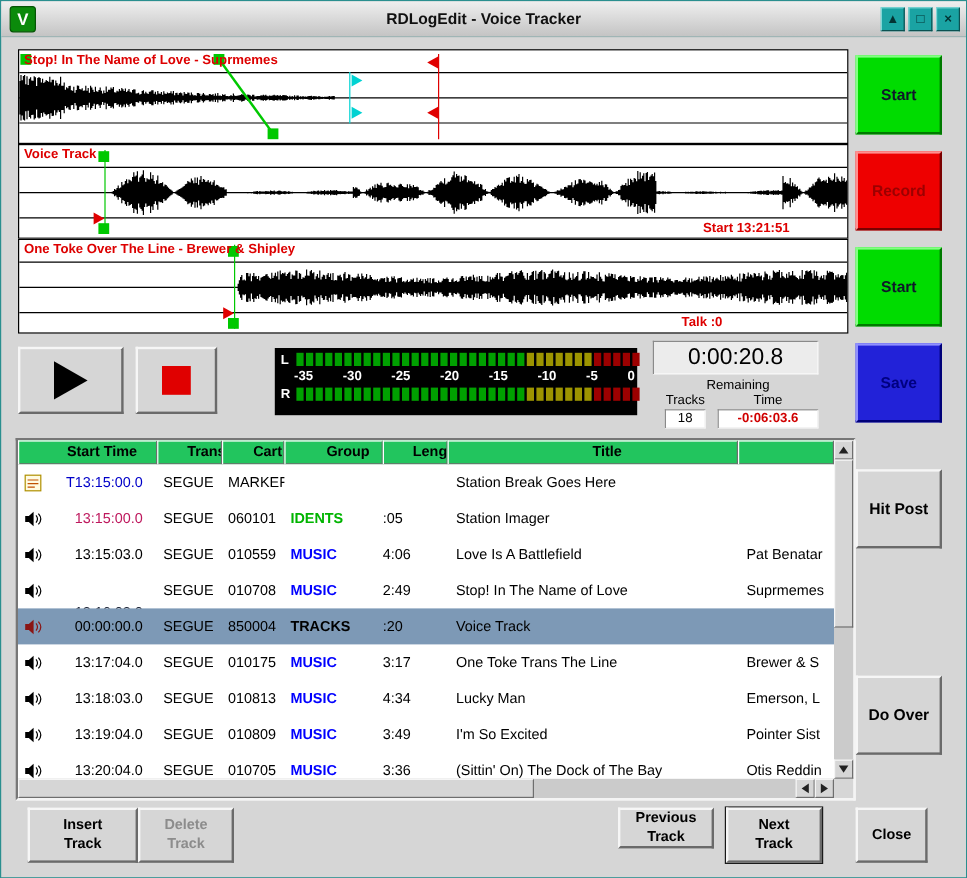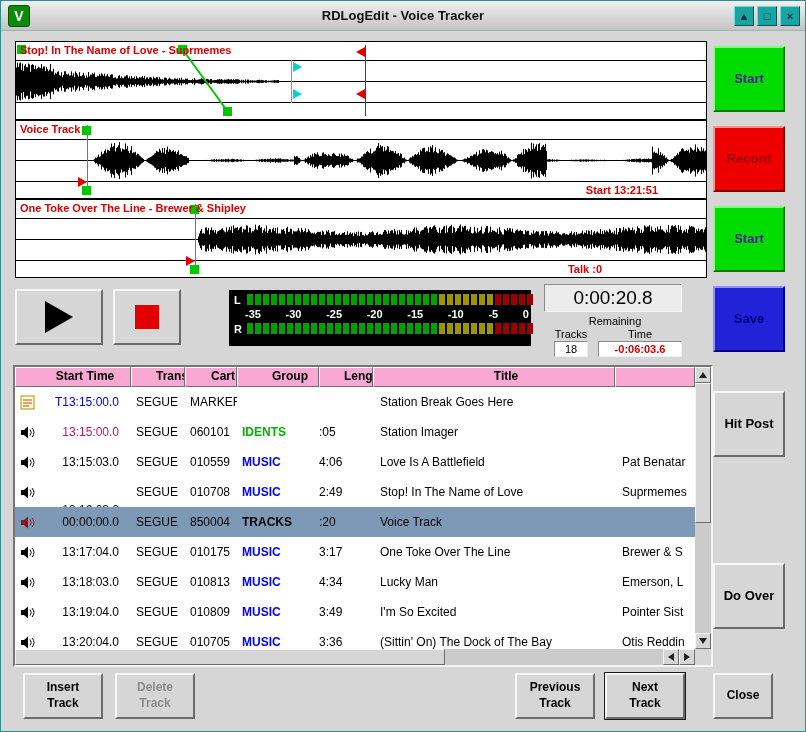--- a/index.html
+++ b/index.html
@@ -68,21 +68,21 @@
   .rem-box { background:#fff; border:1px solid; border-color:#8a8a8a #f0f0f0 #f0f0f0 #8a8a8a;
              height:16px; font-size:11px; line-height:14px; text-align:center; margin-top:1px; }
   .rem-box.tracks-v { width:34px; }
   .rem-box.time-v { width:84px; color:#d00000; font-weight:bold; }
 
   
   .logframe { position:absolute; left:12px; top:364px; width:700px; height:302px;
               border:2px solid; border-color:#777 #f4f4f4 #f4f4f4 #777; background:#fff; }
   .loghead { position:absolute; left:0; top:0; width:680px; height:20px; display:grid;
              grid-template-columns:116px 54px 52px 82px 54px 242px 1fr; }
-  .hcell { background:#f9a8d4; border:1px solid; border-color:#fff #6e6e6e #6e6e6e #fff;
+  .hcell { background:#22c55e; border:1px solid; border-color:#fff #6e6e6e #6e6e6e #fff;
            font-size:12px; font-weight:bold; text-align:center; line-height:17px; overflow:hidden;padding-left:24px; }
   .logbody { position:absolute; left:0; top:20px; width:680px; height:262px; overflow:hidden; background:#fff; }
   .trow { height:30px; display:grid; grid-template-columns:116px 54px 52px 82px 54px 242px 1fr;
           align-items:center; font-size:12px; color:#000; }
   .trow.sel { background:#7d99b6; }
   .c { overflow:hidden; white-space:nowrap; }
   .c-first { display:flex; align-items:center; height:100%; }
   .c-first .icon { margin-left:5px; flex:0 0 16px; width:16px; display:flex; }
   .c-first .ttext { flex:1; text-align:right; padding-right:12px; }
   .c-pad { padding-left:5px; }
@@ -100,27 +100,27 @@
              border-color:#f5f5f5 #6e6e6e #6e6e6e #f5f5f5; }
   .arr-u { width:0;height:0;border-left:4px solid transparent;border-right:4px solid transparent;border-bottom:6px solid #222; }
   .arr-d { width:0;height:0;border-left:4px solid transparent;border-right:4px solid transparent;border-top:6px solid #222; }
   .arr-l { width:0;height:0;border-top:4px solid transparent;border-bottom:4px solid transparent;border-right:6px solid #222; }
   .arr-r { width:0;height:0;border-top:4px solid transparent;border-bottom:4px solid transparent;border-left:6px solid #222; }
 
   
   .side { left:712px; width:72px; height:66px; font-size:13px; }
   #btn-start1 { top:45px; } #btn-record { top:125px; } #btn-start2 { top:205px; }
   #btn-save { top:285px; } #btn-hitpost { top:390px; } #btn-doover { top:562px; }
-  .greenb { background:#00dc00; border-color:#84ff84 #007a00 #007a00 #84ff84; color:#4c1d95; }
+  .greenb { background:#00dc00; border-color:#84ff84 #007a00 #007a00 #84ff84; color:#0f172a; }
   .redbtn { background:#ee0000; border-color:#ff9090 #7a0000 #7a0000 #ff9090; color:#9c0000; }
   .blueb  { background:#2222d8; border-color:#9090ff #000078 #000078 #9090ff; color:#000080; }
 
-  #btn-insert { left:22px;  top:672px; width:80px; height:46px; }
+  #btn-insert { left:22px;  top:672px; width:92px; height:46px; }
   #btn-delete { left:114px; top:672px; width:80px; height:46px; color:#8c8c8c; }
-  #btn-prev   { left:514px; top:672px; width:80px; height:46px; }
+  #btn-prev   { left:514px; top:672px; width:80px; height:34px; }
   #btn-next   { left:604px; top:672px; width:80px; height:46px; box-shadow:0 0 0 1px #1a1a1a; }
   #btn-close  { left:712px; top:672px; width:60px; height:46px; }
 </style>
 </head>
 <body>
 
 <div class="window">
 
   <div class="titlebar">
     <div class="app-icon">V</div>
@@ -404,21 +404,21 @@
                 <polygon points="1,5 4,5 8,1.5 8,13.5 4,10 1,10" fill="#000"></polygon>
                 <path d="M10 4.5q2.5 3 0 6M12 3q4 4.5 0 9" stroke="#000" fill="none"></path>
               </svg>
             </span>
             <span class="ttext" style="color: rgb(0, 0, 0);">13:17:04.0</span>
           </div>
           <div class="c c-pad">SEGUE</div>
           <div class="c c-pad">010175</div>
           <div class="c c-group" style="color: rgb(0, 0, 255);">MUSIC</div>
           <div class="c c-right">3:17</div>
-          <div class="c c-title">One Toke Over The Line</div>
+          <div class="c c-title">One Toke Trans The Line</div>
           <div class="c c-artist">Brewer &amp; S</div>
         </div>
         <div class="trow">
           <div class="c c-first">
             <span class="icon">
               <svg width="15" height="15" viewBox="0 0 15 15">
                 <polygon points="1,5 4,5 8,1.5 8,13.5 4,10 1,10" fill="#000"></polygon>
                 <path d="M10 4.5q2.5 3 0 6M12 3q4 4.5 0 9" stroke="#000" fill="none"></path>
               </svg>
             </span>

